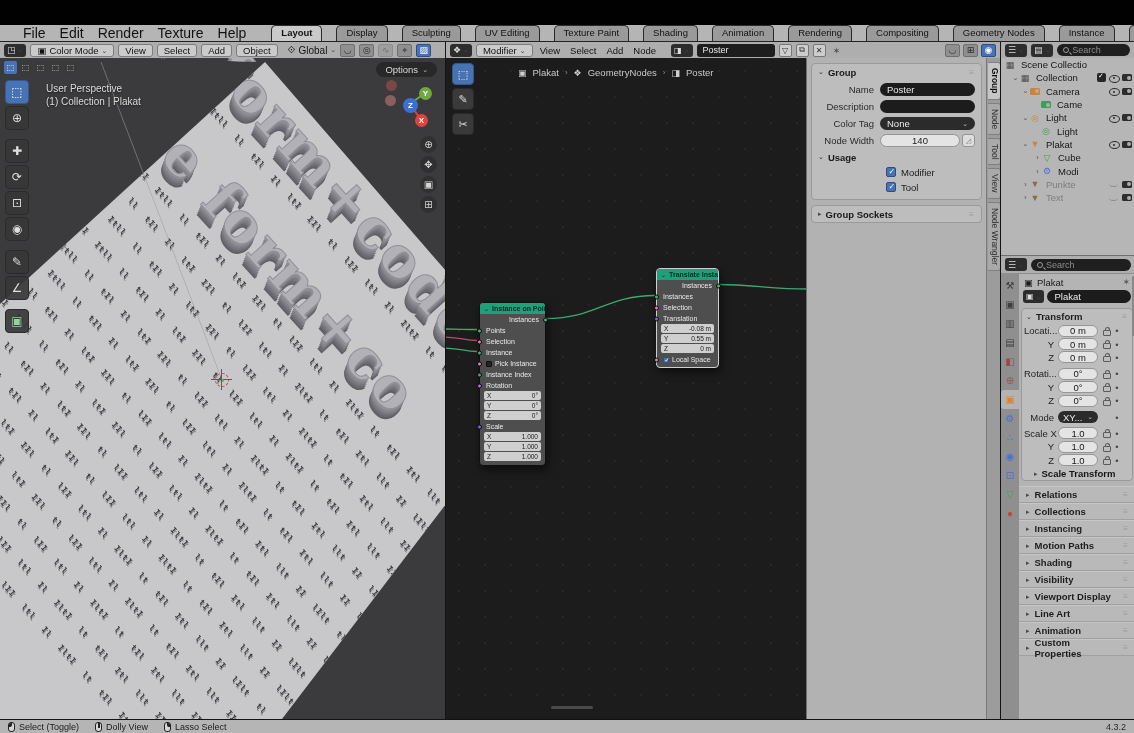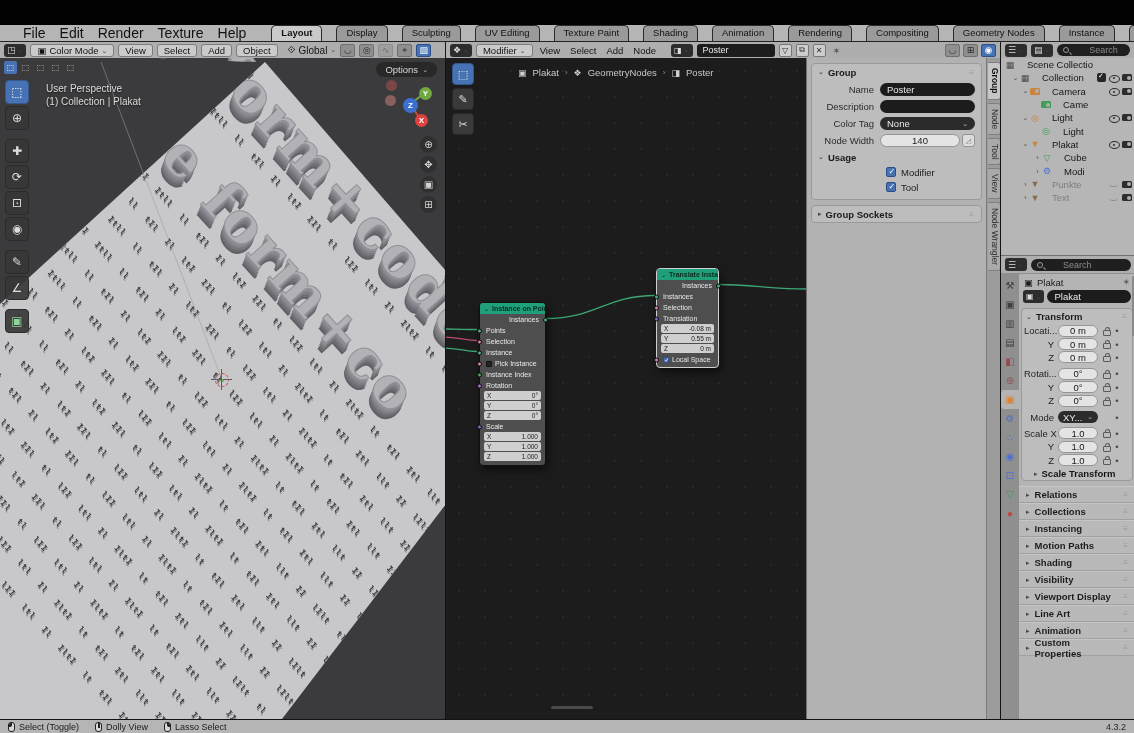--- a/index.html
+++ b/index.html
@@ -26,21 +26,21 @@
 #ne-header{left:445px;width:555px;border-left:1px solid #161616}
 #ol-header{left:1000px;width:134px;border-left:1px solid #161616}
 .hbtn{background:#cbcbcb;border:1px solid #7c7c7c;border-radius:3px;height:13px;line-height:11px;padding:0 6px;font-size:9.5px;color:#111;white-space:nowrap}
 .hmenu{font-size:9.5px;color:#111;padding:0 3px;white-space:nowrap}
 .hdd{display:flex;align-items:center;gap:3px}
 .chev{font-size:7px;color:#444}
 .icon-dd{background:#2d2d2d;color:#ddd;border-radius:3px;height:13px;display:flex;align-items:center;gap:2px;padding:0 3px;font-size:9px}
 .hicon{width:15px;height:13px;background:#8f8f8f;border:1px solid #6f6f6f;border-radius:2px;display:flex;align-items:center;justify-content:center;font-size:9px;color:#2c2c2c}
 .hicon.blue{background:#4772b3;color:#fff;border-color:#2d4e86}
 .hicon.dim{opacity:.5}
-.search-wrap{background:#1f1f1f;border-radius:8px;height:12px;display:flex;align-items:center;gap:20px;padding:0 6px;flex:1}
+.search-wrap{background:#1f1f1f;border-radius:8px;height:12px;display:flex;align-items:center;gap:3px;padding:0 6px;flex:1}
 .search-wrap input{background:transparent;border:none;outline:none;color:#bbb;font-size:9px;width:100%}
 .search-wrap input::placeholder{color:#8b8b8b}
 .i-search{width:6px;height:6px;border:1px solid #999;border-radius:50%;position:relative;flex:none}
 .i-search::after{content:"";position:absolute;left:5px;top:5px;width:3px;height:1px;background:#999;transform:rotate(45deg)}
 
 #viewport{left:0;top:58px;width:445px;height:661px;background:#3b3b3d;overflow:hidden}
 #plane-bg{position:absolute;inset:0;background:#c8c8cb;clip-path:polygon(265px 4px,446px 213px,446px 446px,282px 661px,0px 661px,0px 246px)}
 #plane-text-clip{position:absolute;inset:0;clip-path:polygon(120px 0px,446px 0px,446px 446px,282px 661px,0px 661px,0px 246px,265px 4px)}
 #plane-rot{position:absolute;left:265px;top:4px;width:1400px;transform:rotate(48deg) translateX(-640px);transform-origin:0 0}
 .prow{white-space:nowrap}
@@ -105,21 +105,21 @@
 .cb::after{content:"✓";position:absolute;left:1.5px;top:-1px;color:#fff;font-size:8px}
 .cb-row{display:flex;align-items:center;gap:5px;height:14px;margin:1px 6px 1px 74px}
 .cpanel{background:#b9b9b9;border-top:1px solid #c6c6c6;border-bottom:1px solid #a0a0a0;height:17px;display:flex;align-items:center;gap:5px;padding:0 7px;font-weight:bold;color:#1d1d1d}
 .cpanel .grip{margin-left:auto;color:#999;font-size:8px}
 .carrow{color:#4a4a4a;font-size:7px}
 
 #right-col{left:1000px;top:58px;width:134px;height:661px;background:#b4b4b4;border-left:1px solid #131313}
 #outliner{position:absolute;left:0;top:0;width:134px;height:197px;background:#b6b6b6;overflow:hidden}
 .ol-row{display:flex;align-items:center;height:13.3px;padding-right:3px;color:#161616;font-size:9.5px;white-space:nowrap}
 .ol-row .exp{width:9px;text-align:center;color:#4c4c4c;font-size:7px;flex:none}
-.ol-row .lbl{margin-left:12px;overflow:hidden}
+.ol-row .lbl{margin-left:6px;overflow:hidden}
 .ol-row.dim .lbl{color:#7d7d7d}
 .ol-ctrl{margin-left:auto;display:flex;align-items:center;gap:3px}
 .oi{width:10px;height:10px;display:flex;align-items:center;justify-content:center;font-size:9px;flex:none}
 .i-eye{width:10px;height:8px;position:relative;flex:none}
 .i-eye::before{content:"";position:absolute;left:0;top:1px;width:9px;height:6px;border:1px solid #2d2d2d;border-radius:50%}
 .i-eye::after{content:"";position:absolute;left:3.5px;top:3.5px;width:2px;height:2px;border-radius:50%;background:#2d2d2d}
 .i-eye.closed::before{border:none;border-bottom:1.5px solid #8d8d8d;border-radius:0 0 50% 50%;top:0}
 .i-eye.closed::after{display:none}
 .i-cam{width:10px;height:7px;background:#2d2d2d;border-radius:1.5px;position:relative;flex:none}
 .i-cam::after{content:"";position:absolute;right:1.5px;top:1.5px;width:4px;height:4px;border-radius:50%;background:#aeaeae}

